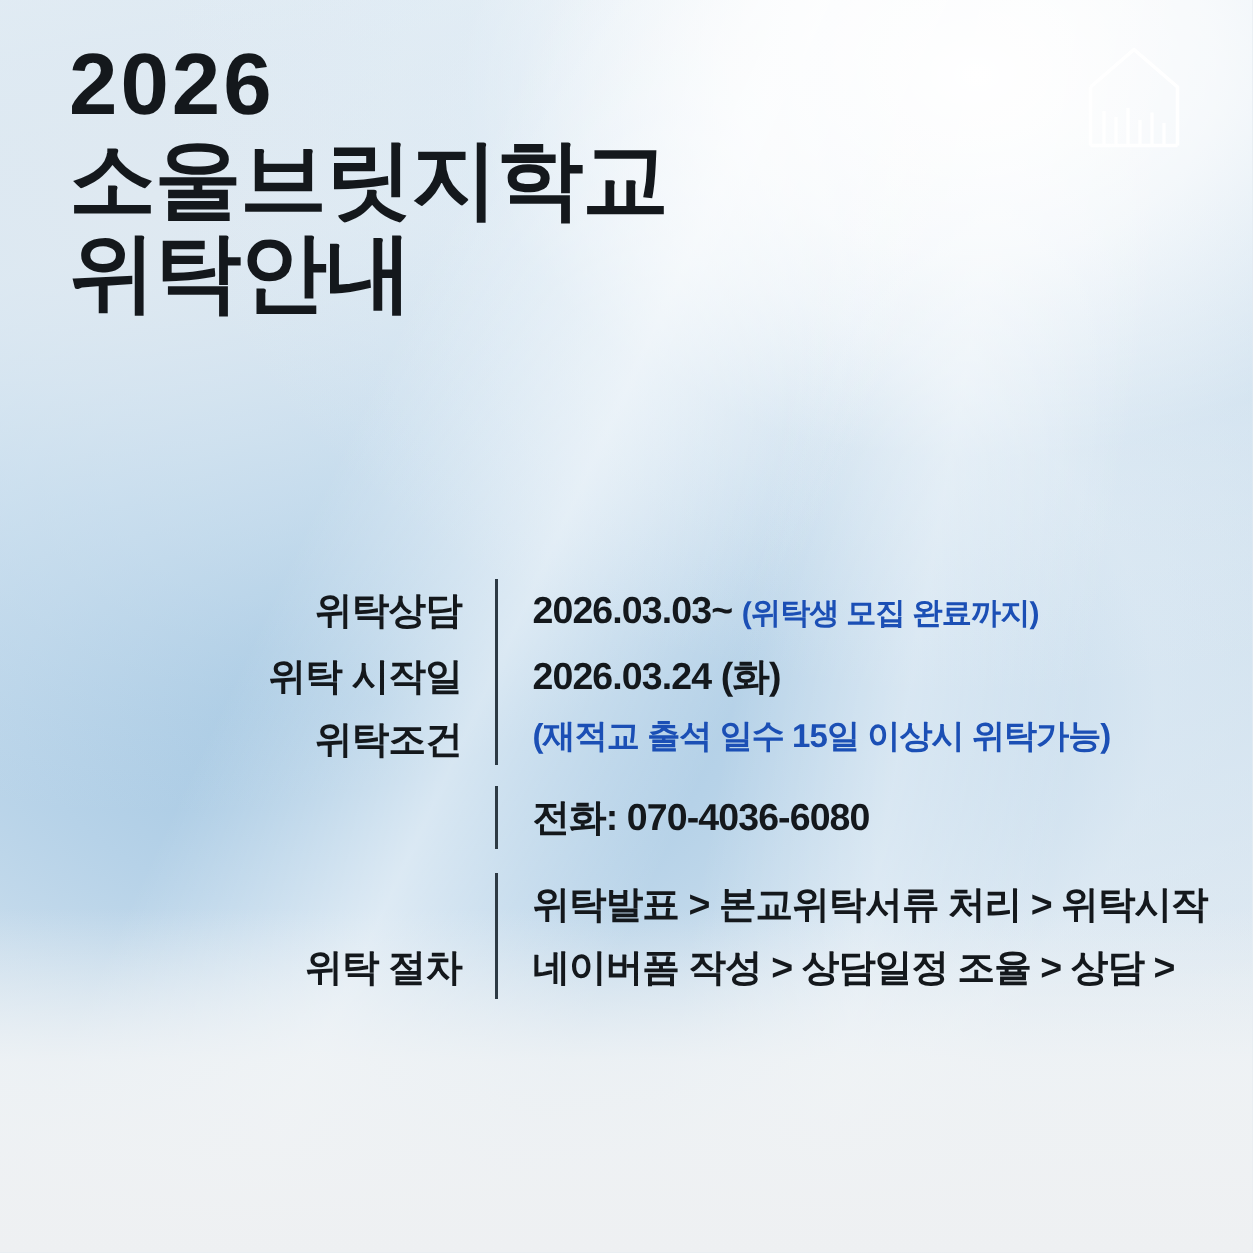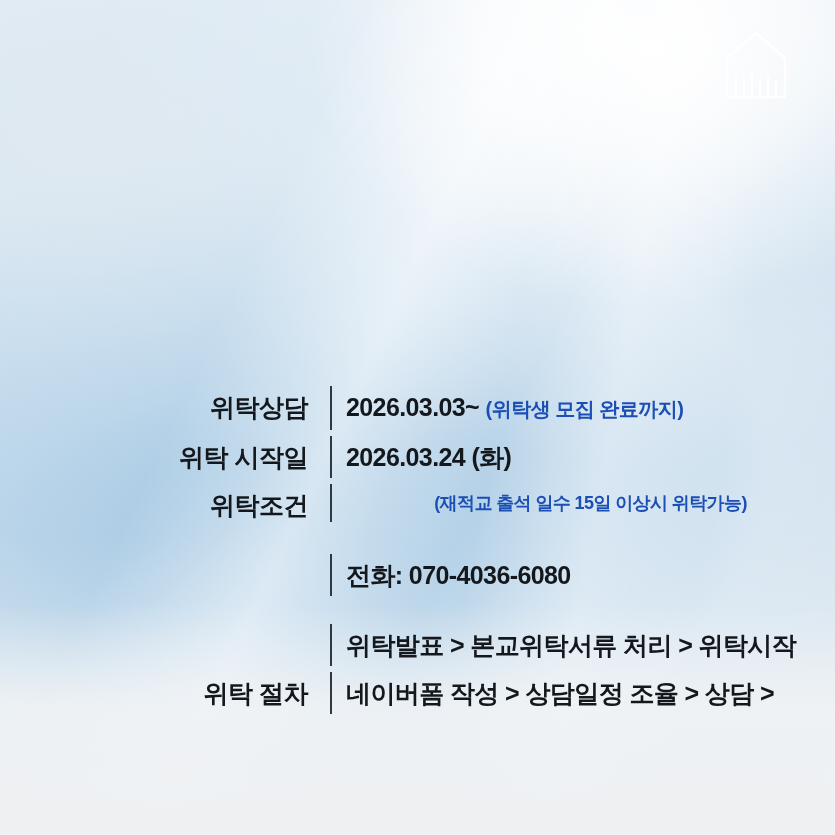--- a/index.html
+++ b/index.html
@@ -72,73 +72,77 @@
 
   
   .info {
     position: absolute;
     left: 0;
     right: 0;
     top: 386px;
     z-index: 5;
     display: flex;
     flex-direction: column;
-    gap: 6px;
+    gap: 0;
   }
   .row {
     display: flex;
     align-items: flex-start;
   }
   .label {
     width: 330px;
     text-align: right;
     padding-right: 22px;
     font-size: 25px;
     font-weight: 800;
     color: #14181c;
     letter-spacing: -0.5px;
     white-space: nowrap;
     line-height: 42px;
   }
   .value {
     flex: 1;
     border-left: 2px solid #2d3a44;
-    padding-left: 14px;
+    padding-left: 23px;
     font-size: 25px;
     font-weight: 800;
     color: #14181c;
     letter-spacing: -0.6px;
     line-height: 42px;
     white-space: nowrap;
   }
   .blank-label { width: 330px; }
   .note {
     color: #1b4fb5;
     font-size: 20px;
     font-weight: 700;
     letter-spacing: -0.5px;
   }
   .sub-blue {
     display: block;
     color: #1b4fb5;
-    font-size: 18px;
+    font-size: 22px;
     font-weight: 800;
     letter-spacing: -0.6px;
     line-height: 38px;
-    text-align: center;
   }
 
   .gap-sm { height: 10px; }
   .gap-md { height: 16px; }
 </style>
 </head>
 <body>
 
 <div id="poster">
 
+  <div class="title">
+    <span class="line line1">2026</span>
+    <span class="line line2">소울브릿지학교</span>
+    <span class="line line3">위탁안내</span>
+  </div>
 
   <div class="logo">
     <svg width="66" height="74" viewBox="0 0 66 74" fill="none" xmlns="http://www.w3.org/2000/svg">
       <path d="M4 30 L33 5 L62 30 L62 69" stroke="#ffffff" stroke-width="2.4" fill="none" stroke-linejoin="round"></path>
       <path d="M4 30 L4 69" stroke="#ffffff" stroke-width="2.4" fill="none"></path>
       <path d="M4 69 L62 69" stroke="#ffffff" stroke-width="2.4" fill="none"></path>
       <path d="M13 69 L13 46" stroke="#ffffff" stroke-width="2.2"></path>
       <path d="M21 69 L21 50" stroke="#ffffff" stroke-width="2.2"></path>
       <path d="M29 69 L29 44" stroke="#ffffff" stroke-width="2.2"></path>
       <path d="M37 69 L37 52" stroke="#ffffff" stroke-width="2.2"></path>

